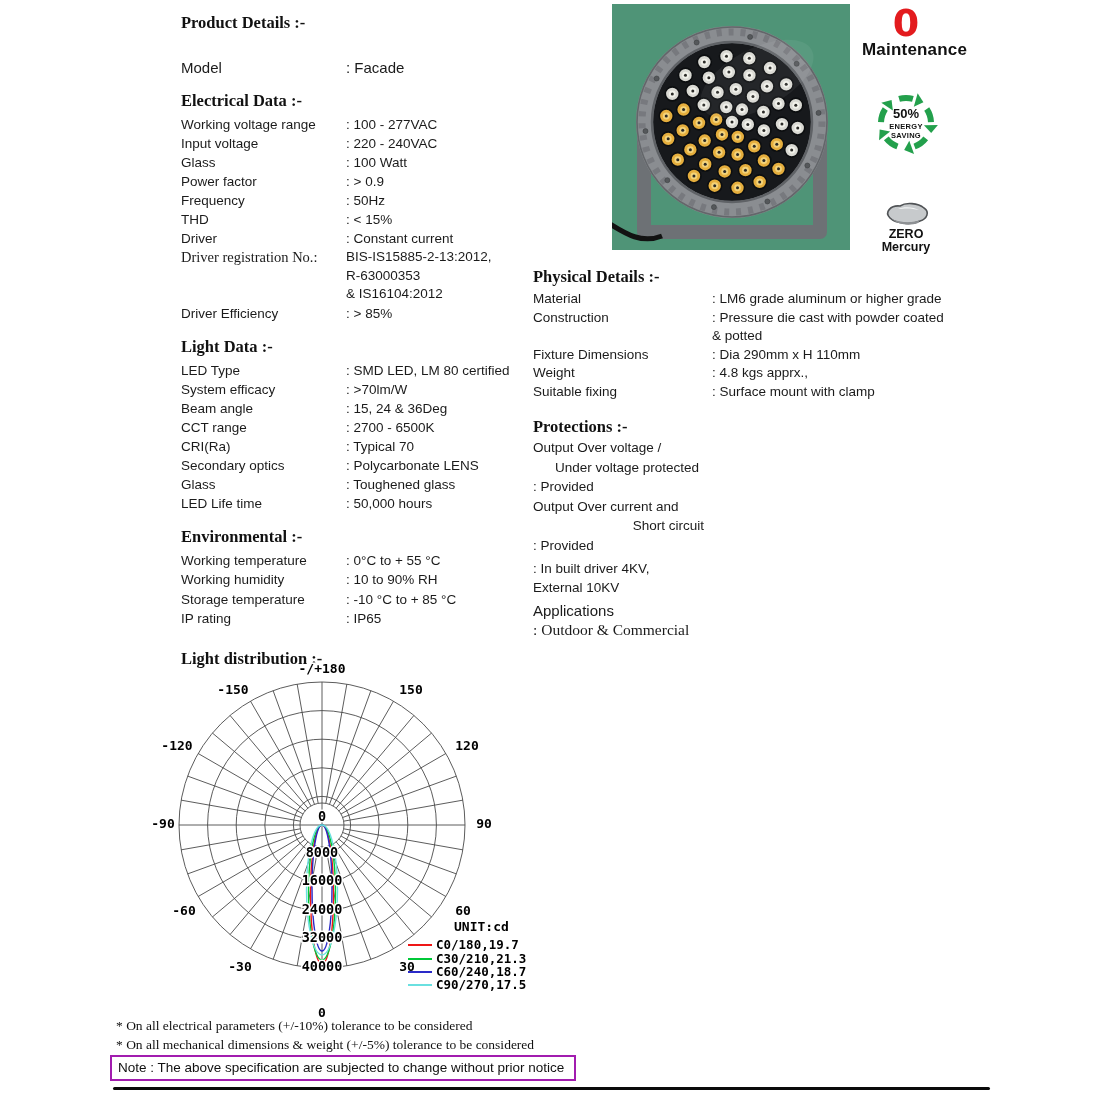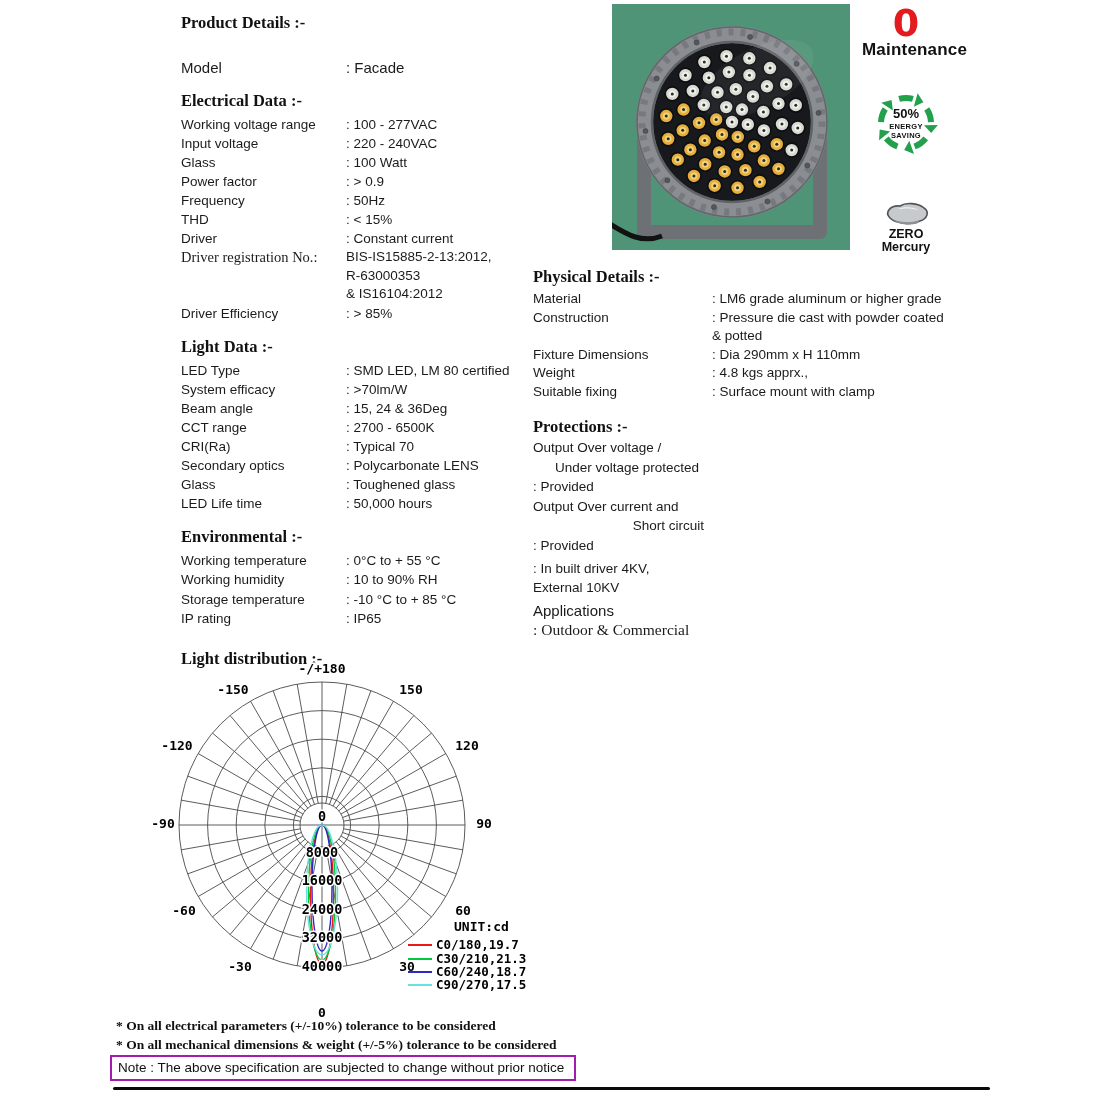--- a/index.html
+++ b/index.html
@@ -39,21 +39,21 @@
   
   .chart{position:absolute;left:150px;top:656px;overflow:visible;}
   .ctext{font-family:"DejaVu Sans Mono","Liberation Mono",monospace;font-weight:700;font-size:13px;
          fill:#000;paint-order:stroke;stroke:#fff;stroke-width:3px;}
   .rtext{font-size:13.5px;}
   .ltext{font-size:12.5px;}
   .grid{stroke:#4a4a4a;stroke-width:0.9;fill:none;}
   .lobe{fill:none;stroke-width:1.4;}
   
   .footnotes{position:absolute;left:116px;top:1016px;font-family:"Liberation Serif",serif;
-             font-weight:700;font-size:13.5px;line-height:19px;color:#111;}
+             font-weight:400;font-size:13.5px;line-height:19px;color:#111;}
   .notebox{position:absolute;left:110px;top:1055px;border:2px solid #a21caf;padding:3px 10px 4px 6px;
            font-size:13.5px;color:#111;background:#fff;}
   .bottombar{position:absolute;left:113px;top:1087px;width:877px;height:3px;background:#0a0a0a;border-radius:2px;}
 </style>
 </head>
 <body>
 
 <div class="page">
 
   <div class="left-col">

